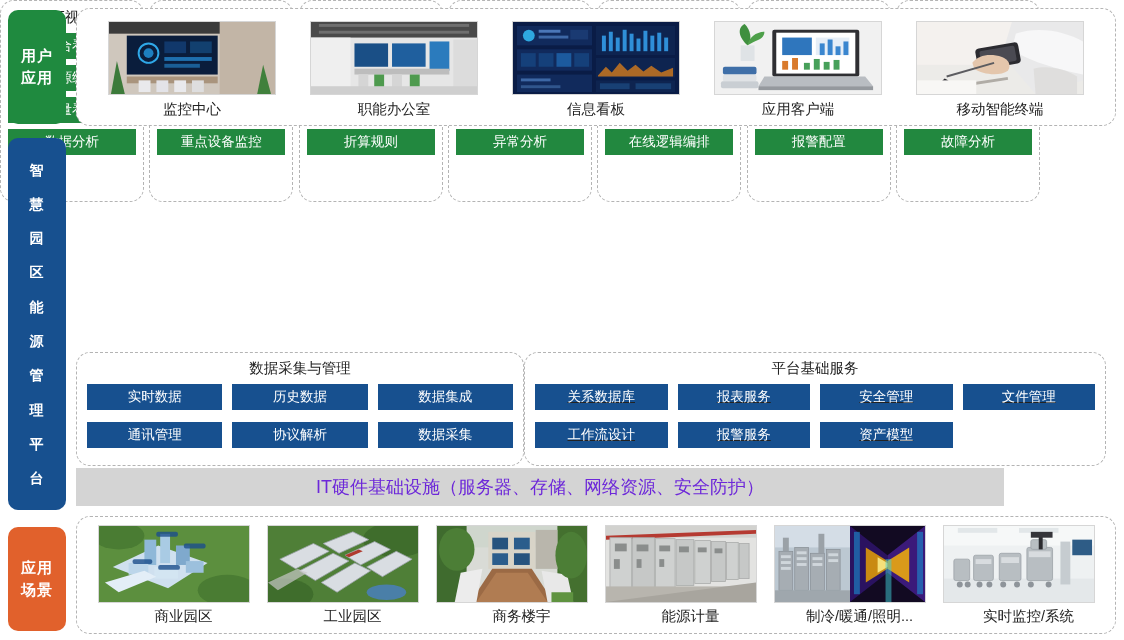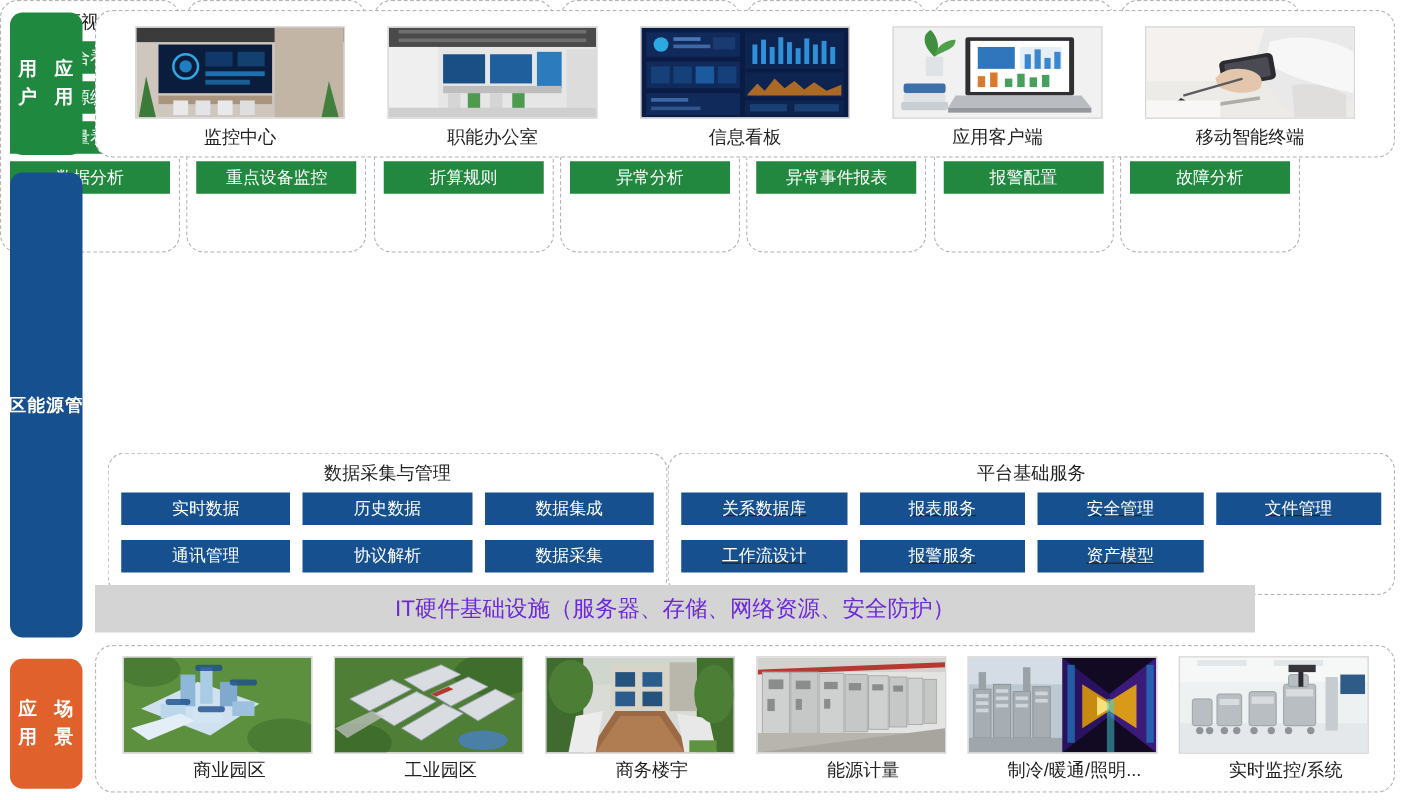--- a/index.html
+++ b/index.html
@@ -22,21 +22,21 @@
     box-sizing: border-box;
   }
 
   
   .band-label {
     position: absolute;
     left: 8px;
     width: 58px;
     border-radius: 10px;
     display: flex;
-    flex-direction: row;
+    flex-direction: column;
     align-items: center;
     justify-content: center;
     color: #fff;
     font-weight: bold;
     letter-spacing: 1px;
     box-sizing: border-box;
   }
   .band-label .ch {
     display: block;
     line-height: 1.45;
@@ -151,25 +151,25 @@
     overflow: hidden;
   }
   .chip:last-child { margin-bottom: 0; }
   .chip-green { background: #22883f; }
   .chip-blue  { background: #17508f; }
 
   
   #row-services {
     position: absolute;
     left: 76px;
-    top: 362px;
+    top: 352px;
     width: 1040px;
     height: 114px;
     display: flex;
-    justify-content: flex-end;
+    justify-content: flex-start;
   }
   .svc-panel {
     border: 1.4px dashed #b4b4b4;
     border-radius: 14px;
     box-sizing: border-box;
     background: #fff;
     padding: 4px 10px 8px 10px;
   }
   #panel-daq { width: 448px; }
   #panel-base { width: 582px; }
@@ -454,21 +454,21 @@
       <div class="chip chip-green">分析曲线</div>
       <div class="chip chip-green">趋势预测</div>
       <div class="chip chip-green">异常分析</div>
     </div>
 
     <div class="mod-col">
       <div class="mod-title">报表管理</div>
       <div class="chip chip-green">能源报表</div>
       <div class="chip chip-green">区域能源报表</div>
       <div class="chip chip-green">重点设备报表</div>
-      <div class="chip chip-green">异常事件报表</div>
+      <div class="chip chip-green">在线逻辑编排</div>
     </div>
 
     <div class="mod-col">
       <div class="mod-title">报警中心</div>
       <div class="chip chip-green">报警详情</div>
       <div class="chip chip-green">报警统计</div>
       <div class="chip chip-green">高级报警</div>
       <div class="chip chip-green">报警配置</div>
     </div>
 

